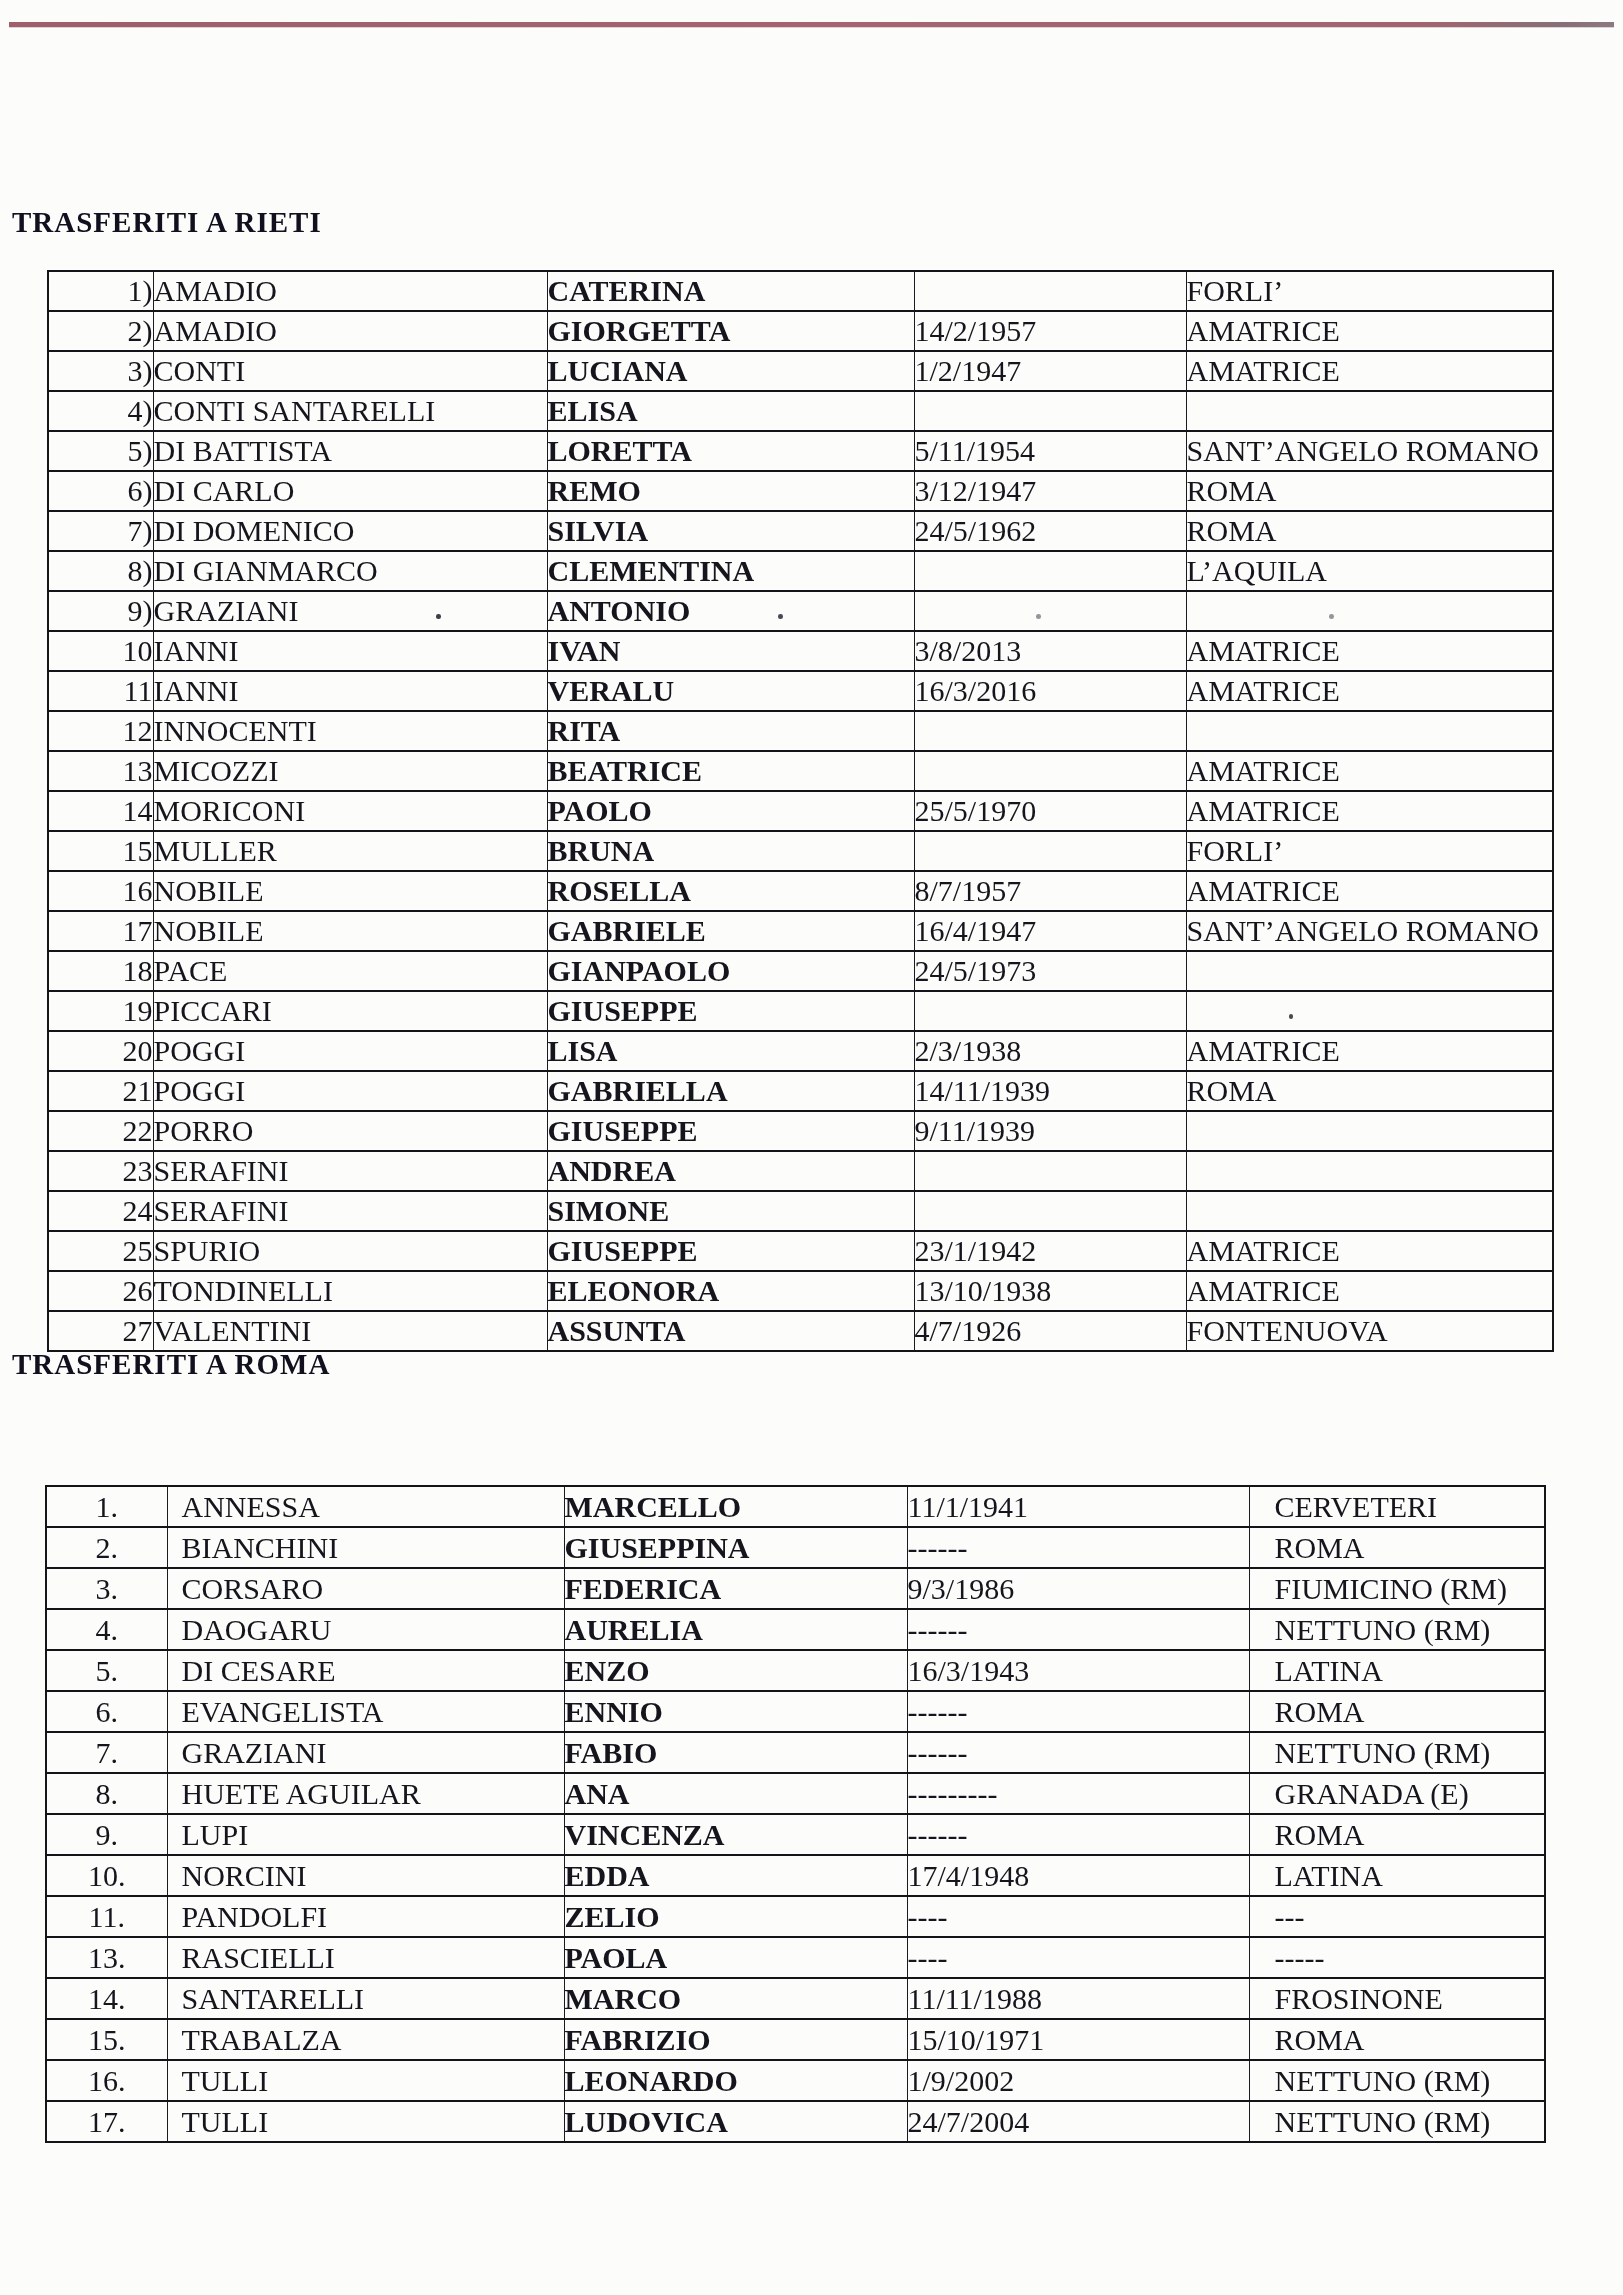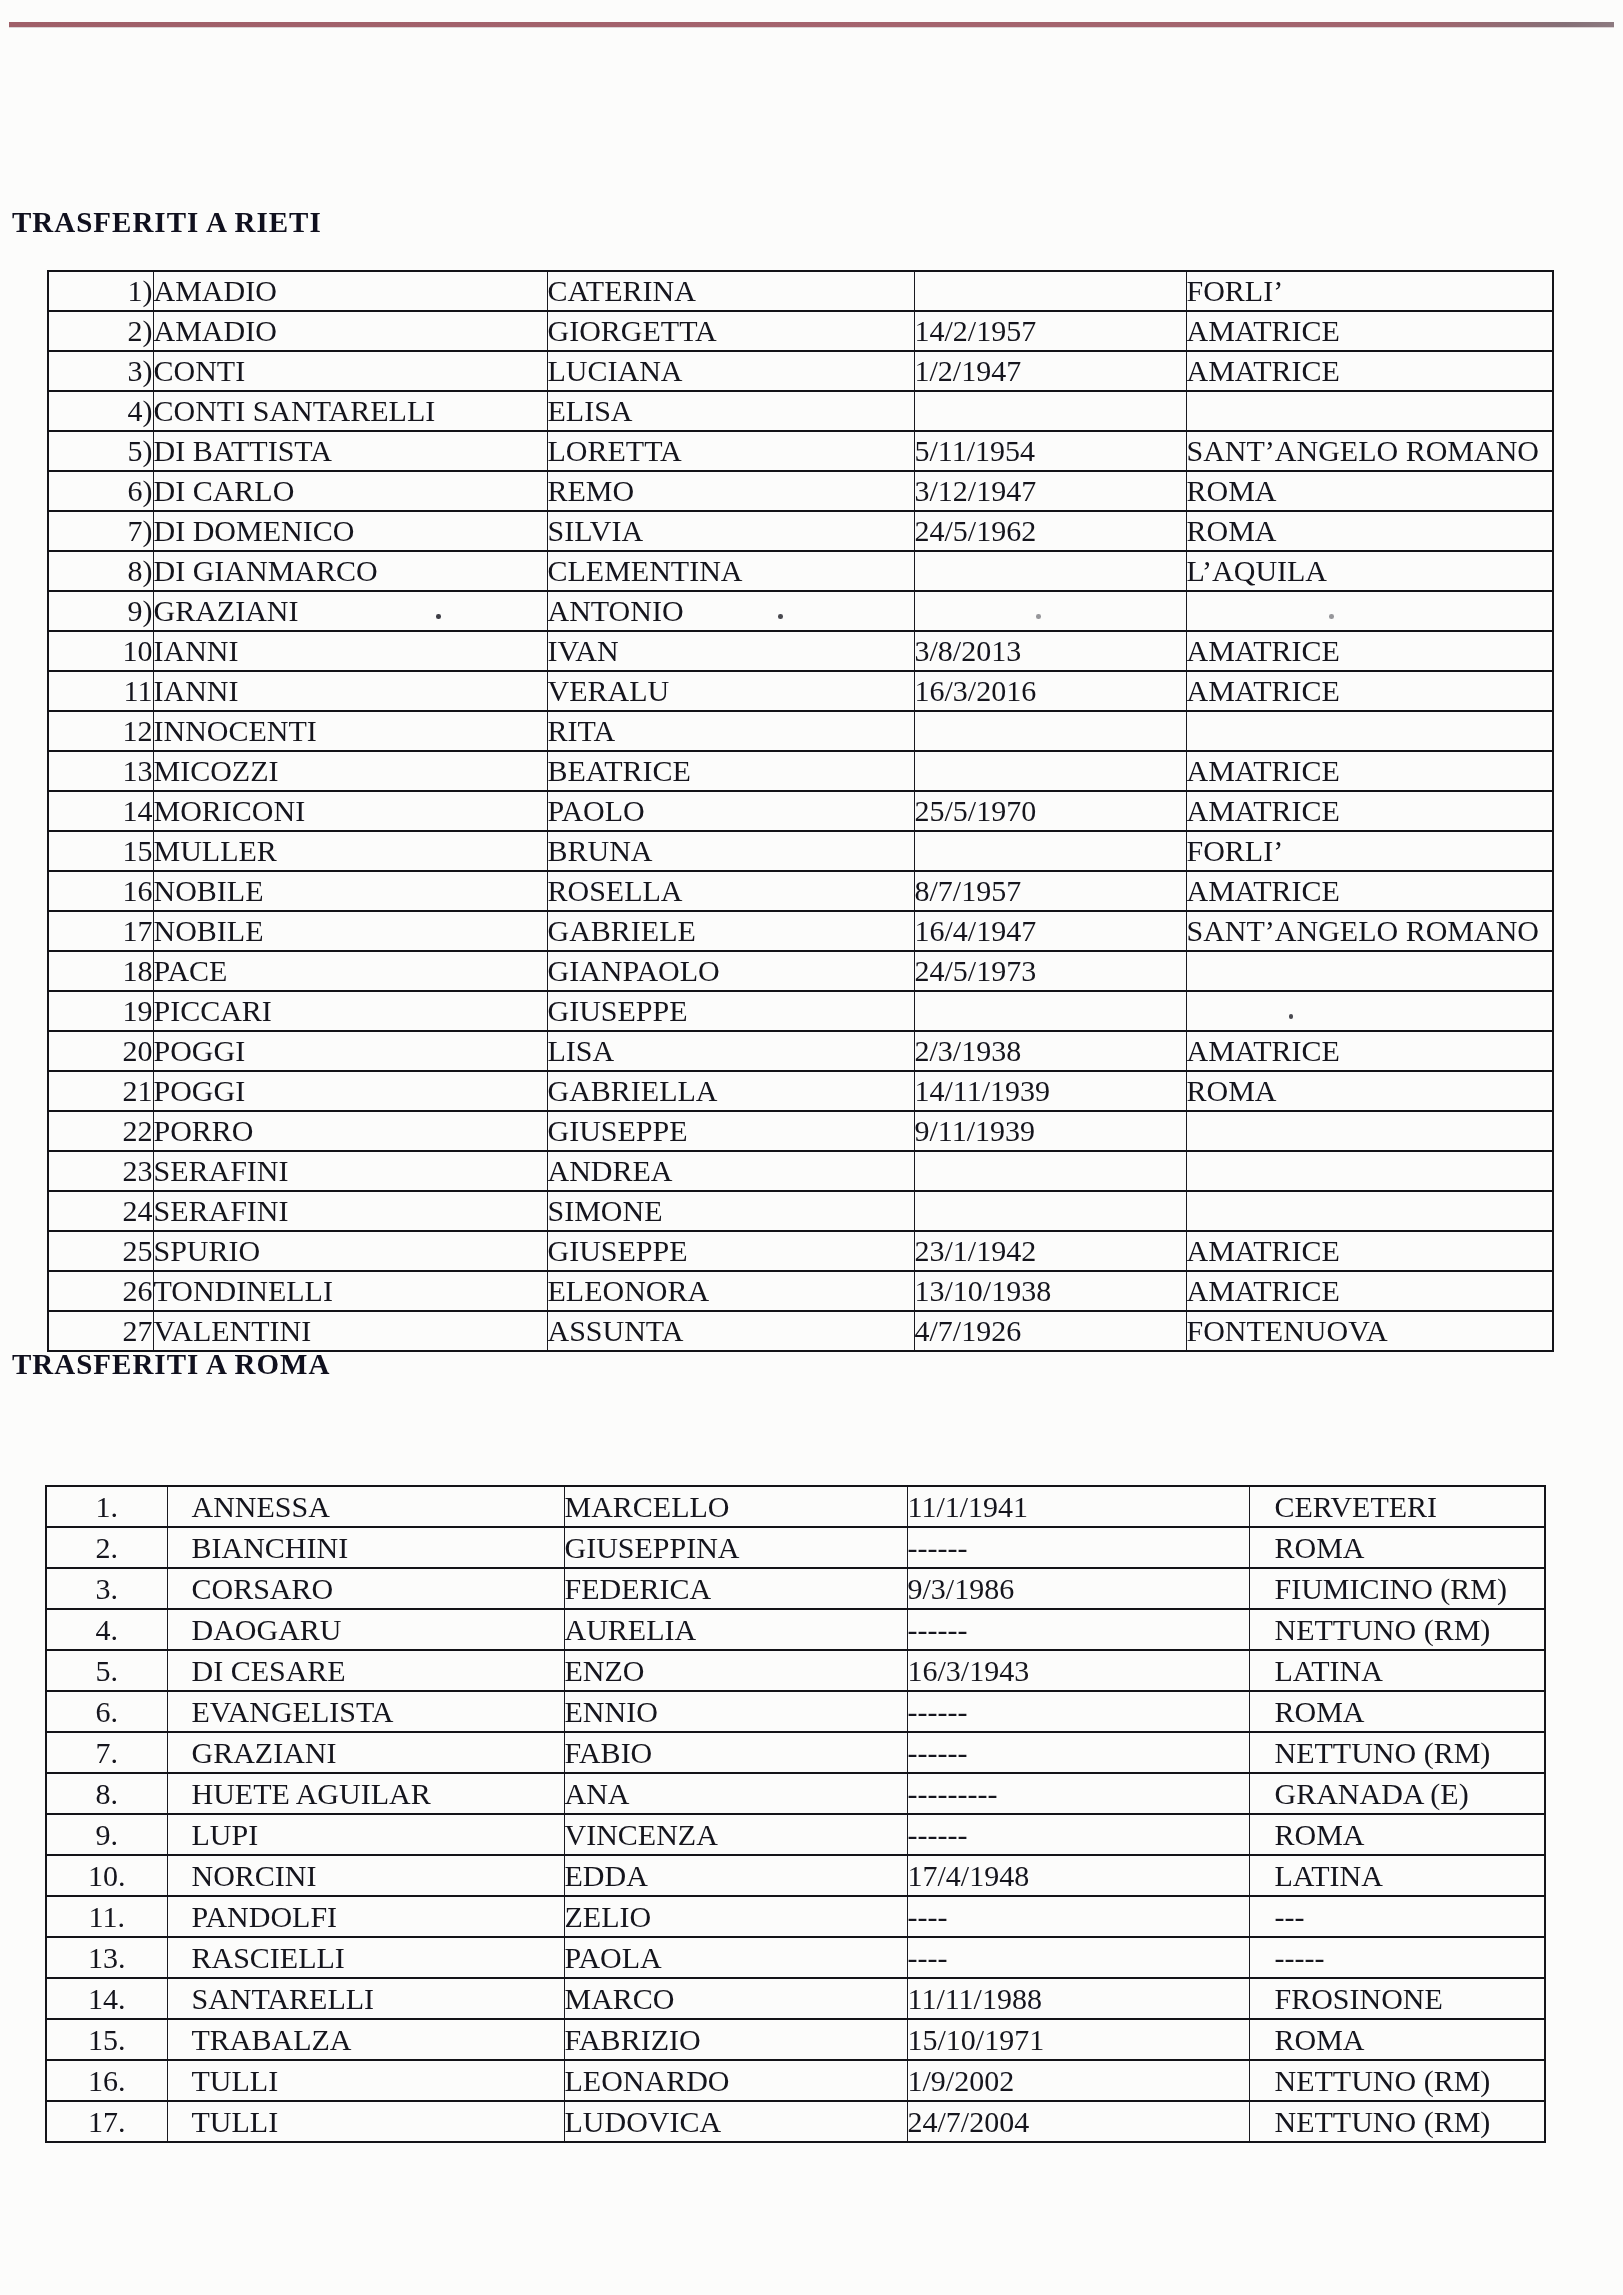--- a/index.html
+++ b/index.html
@@ -32,24 +32,24 @@
     border-top:2.6px solid #131318;border-bottom:2.6px solid #131318;
     font-size:30px;line-height:1;vertical-align:middle;
     padding:0;white-space:nowrap;overflow:hidden;position:relative;
     color:#15151d;
   }
   #table-rieti td{height:38px;}
   #table-roma td{height:39px;}
   td.col-n{text-align:right;padding-right:4.6px;}
   #table-roma td.col-n{text-align:center;padding-right:0;}
   td.col-surname{padding-left:19.6px;}
-  td.col-name{padding-left:18.3px;}
+  td.col-name{padding-left:18.3px;font-weight:bold;}
   td.col-date{padding-left:22px;}
   td.col-city{padding-left:19.6px;}
-  #table-roma td.col-surname{padding-left:24px;}
+  #table-roma td.col-surname{padding-left:14px;}
   #table-roma td.col-city{padding-left:25px;}
   td.small{font-size:23.6px;}
   td .dot{
     position:absolute;top:58%;width:4.6px;height:4.6px;border-radius:50%;
     background:#1b1b24;display:inline-block;
   }
   
   #table-rieti col.c-n{width:105px;}
   #table-rieti col.c-surname{width:394px;}
   #table-rieti col.c-name{width:367px;}

